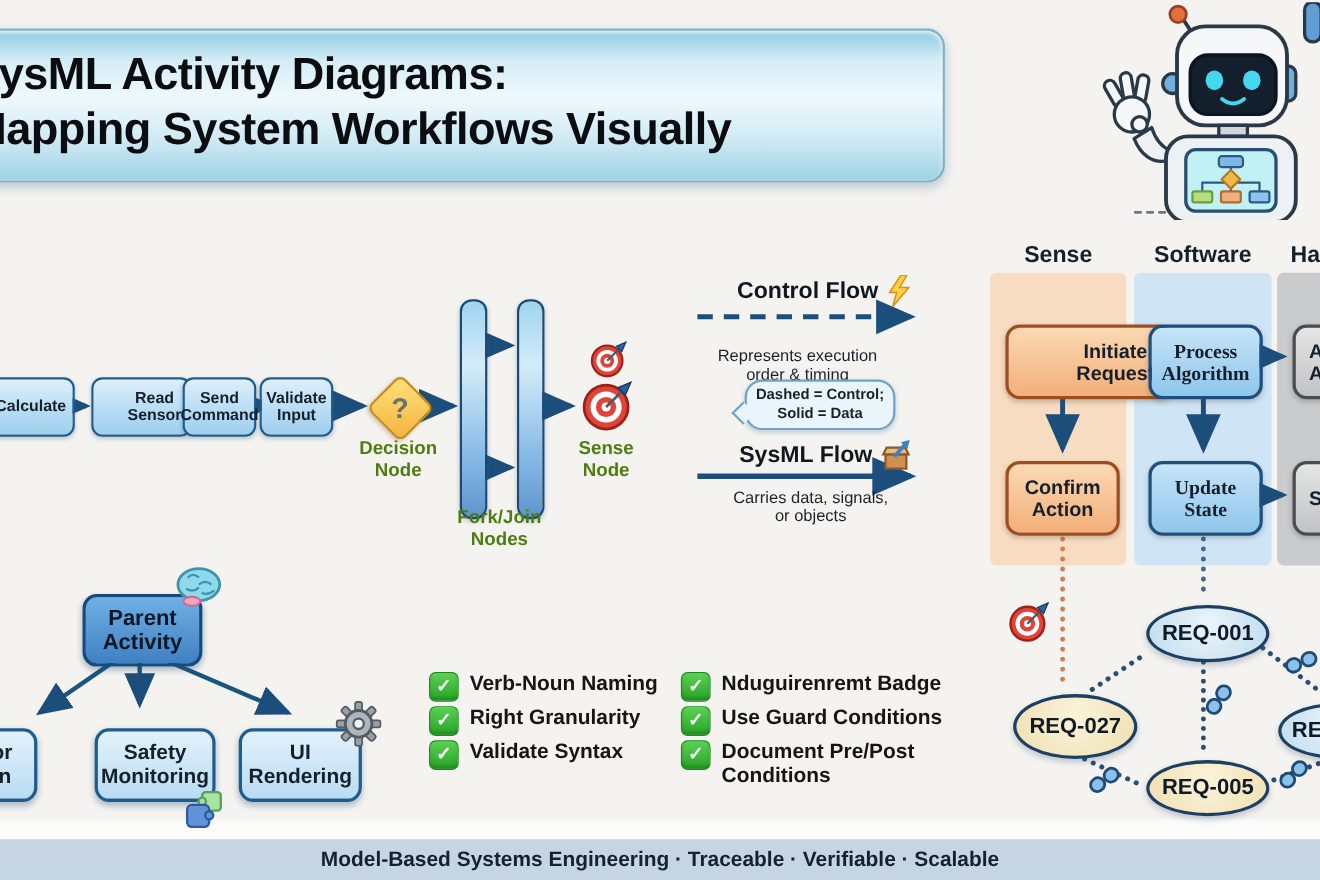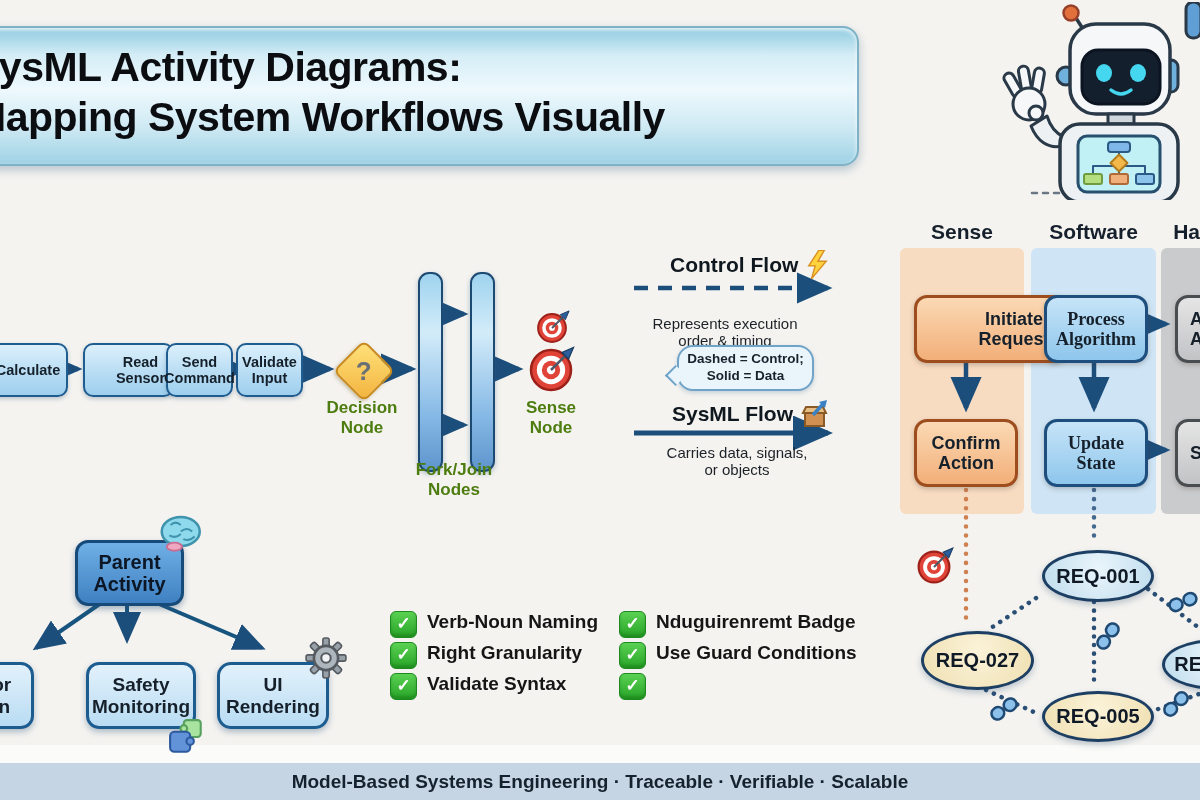--- a/index.html
+++ b/index.html
@@ -282,21 +282,21 @@
 
   <svg class="abs" style="left:160px;top:515px;z-index:4;" width="44" height="38" viewBox="0 0 34 30">
     <ellipse cx="16" cy="13" rx="15" ry="11.5" fill="#8ed9ec" stroke="#3f93ad" stroke-width="2"></ellipse>
     <path d="M8,8 Q12,4 16,8 M16,13 Q21,9 25,13 M7,16 Q12,19 16,15 M18,19 Q23,21 27,17" fill="none" stroke="#3f93ad" stroke-width="1.6"></path>
     <ellipse cx="11" cy="25" rx="6" ry="3.2" fill="#f0a8c0" stroke="#c96d92" stroke-width="1.5"></ellipse>
   </svg>
   <div class="abs parent-box">Parent Activity</div>
 
   <div class="abs child-box" style="left:-76px;width:104px;">Sensor Fusion</div>
   <div class="abs child-box" style="left:74px;width:104px;margin-left:12px;">Safety Monitoring</div>
-  <div class="abs child-box" style="left:217px;width:106px;border-radius:14px;">UI Rendering</div>
+  <div class="abs child-box" style="left:217px;width:106px;">UI Rendering</div>
 
   <svg class="abs" style="left:305px;top:637px;z-index:4;" width="42" height="42" viewBox="0 0 40 40">
     <g fill="#98a0a8" stroke="#555b61" stroke-width="1.5">
       <rect x="17" y="1" width="6" height="9" rx="2"></rect>
       <rect x="17" y="30" width="6" height="9" rx="2"></rect>
       <rect x="1" y="17" width="9" height="6" rx="2"></rect>
       <rect x="30" y="17" width="9" height="6" rx="2"></rect>
       <rect x="17" y="1" width="6" height="9" rx="2" transform="rotate(45 20 20)"></rect>
       <rect x="17" y="30" width="6" height="9" rx="2" transform="rotate(45 20 20)"></rect>
       <rect x="1" y="17" width="9" height="6" rx="2" transform="rotate(45 20 20)"></rect>
@@ -327,20 +327,21 @@
   <div class="abs check-row" style="left:619px;top:611px;">
     <span class="check-icon">✓</span>
     <span>Nduguirenremt Badge</span>
   </div>
   <div class="abs check-row" style="left:619px;top:642px;">
     <span class="check-icon">✓</span>
     <span>Use Guard Conditions</span>
   </div>
   <div class="abs check-row" style="left:619px;top:673px;width:230px;">
     <span class="check-icon">✓</span>
+    <span style="width:195px;">Document Pre/Post Conditions</span>
   </div>
 
   <svg class="abs" style="left:913px;top:546px;z-index:4;" width="42" height="42" viewBox="-30 -30 60 60">
     <circle r="22" fill="#e04438" stroke="#9c2018" stroke-width="3"></circle>
       <circle r="15.5" fill="#ffffff"></circle>
       <circle r="10" fill="#e04438"></circle>
       <circle r="4.5" fill="#ffffff"></circle>
     <line x1="0" y1="0" x2="17" y2="-17" stroke="#4a5a68" stroke-width="3"></line>
     <polygon points="13,-21 27,-27 21,-13" fill="#2d5f9e" stroke="#163a5e" stroke-width="1.5"></polygon>
   </svg>

